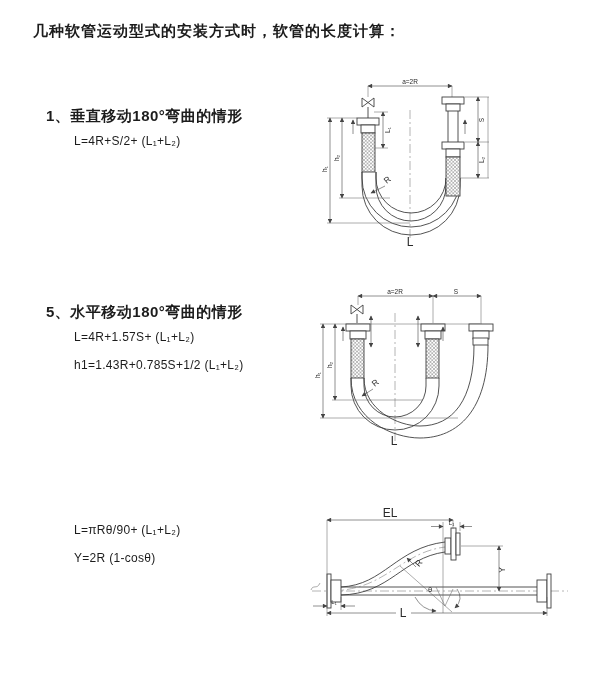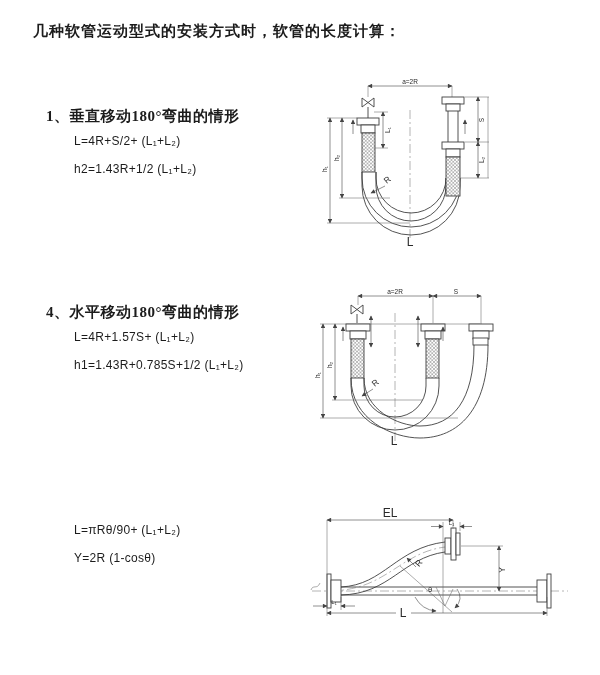--- a/index.html
+++ b/index.html
@@ -1,21 +1,21 @@
 <!DOCTYPE html>
 <html><head>
 <meta charset="utf-8">
 <style>
   html,body{margin:0;padding:0;}
   body{width:600px;height:675px;background:#ffffff;position:relative;overflow:hidden;
        font-family:"Liberation Sans","DejaVu Sans",sans-serif;color:#1c1c1c;}
   .page{position:absolute;left:0;top:0;width:584px;height:675px;background:#fff;}
   .title{position:absolute;left:33px;top:22px;font-size:15px;font-weight:bold;letter-spacing:1px;}
   .sec{position:absolute;left:46px;}
-  .sec .h{font-size:15px;font-weight:bold;line-height:24px;letter-spacing:0.5px;white-space:nowrap;font-family:Liberation Serif, serif;}
+  .sec .h{font-size:15px;font-weight:bold;line-height:24px;letter-spacing:0.5px;white-space:nowrap;}
   .sec .f{margin-left:28px;font-size:12px;line-height:27.5px;letter-spacing:0.3px;white-space:nowrap;}
   svg.diag{position:absolute;}
   svg text{font-family:"Liberation Sans","DejaVu Sans",sans-serif;fill:#2a2a2a;}
   .ln{stroke:#3f3f3f;stroke-width:0.9;fill:none;}
   .part{fill:#ffffff;stroke:#3f3f3f;stroke-width:0.9;}
   .wbase{fill:#ffffff;stroke:none;}
   .dim{stroke:#555;stroke-width:0.65;fill:none;}
   .thin{stroke:#666;stroke-width:0.55;fill:none;}
   .cl{stroke:#777;stroke-width:0.55;fill:none;stroke-dasharray:9 3 2 3;}
   .lab{font-size:6.5px;}
@@ -25,25 +25,24 @@
 </head>
 <body>
 
 <div class="page">
 
   <div class="title">几种软管运动型式的安装方式时，软管的长度计算：</div>
 
   <div class="sec" style="top:104px">
     <div class="h">1、垂直移动180°弯曲的情形</div>
     <div class="f">L=4R+S/2+ (L₁+L₂)</div>
-    <div class="f">h2=1.43R+1/2 (L₁+L₂)</div>
   </div>
 
   <div class="sec" style="top:300px">
-    <div class="h">4、水平移动180°弯曲的情形</div>
+    <div class="h">5、水平移动180°弯曲的情形</div>
     <div class="f">L=4R+1.57S+ (L₁+L₂)</div>
     <div class="f">h1=1.43R+0.785S+1/2 (L₁+L₂)</div>
   </div>
 
   <div class="sec" style="top:517px">
     <div class="f">L=πRθ/90+ (L₁+L₂)</div>
     <div class="f">Y=2R (1-cosθ)</div>
   </div>
 
   <svg class="diag" style="left:315px;top:76px;width:200px;height:175px" viewBox="0 0 200 175">

